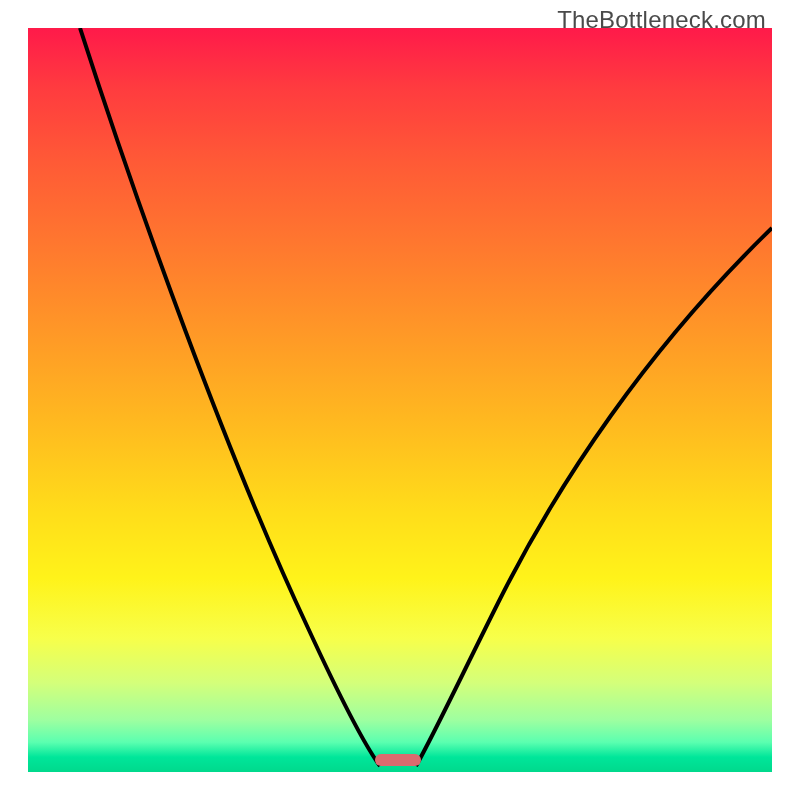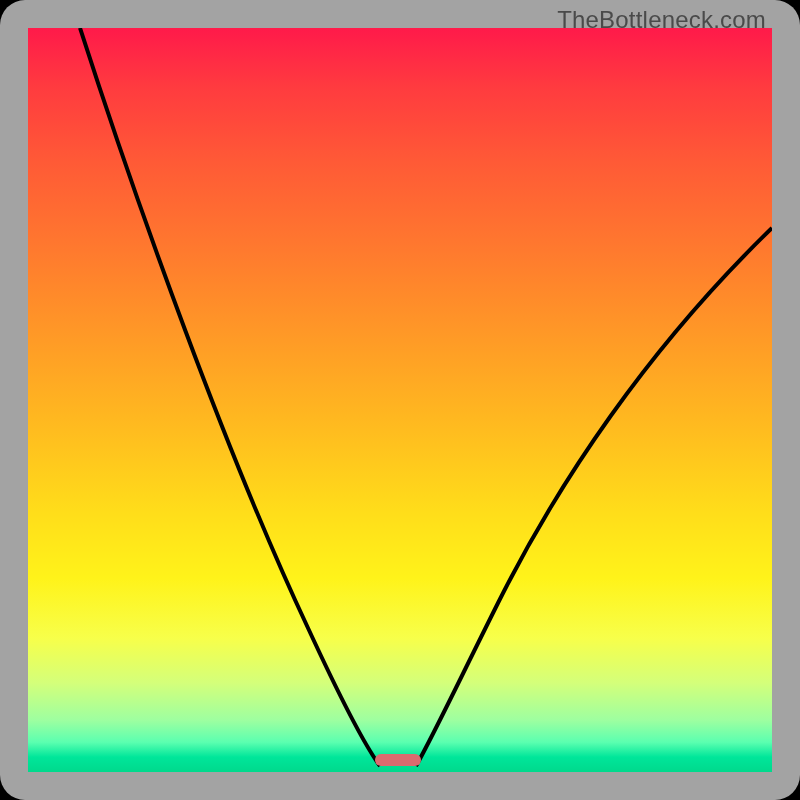--- a/index.html
+++ b/index.html
@@ -8,22 +8,21 @@
     width: 800px;
     height: 800px;
     background: #000000;
     overflow: hidden;
     font-family: Arial, sans-serif;
   }
   .chart-container {
     position: relative;
     width: 800px;
     height: 800px;
-    background: #a3a3a3;
-    border-radius: 25px;
+    background: #ffffff;
   }
   .plot-area {
     position: absolute;
     left: 28px;
     top: 28px;
     width: 744px;
     height: 744px;
     overflow: hidden;
   }
   .gradient-bg {

